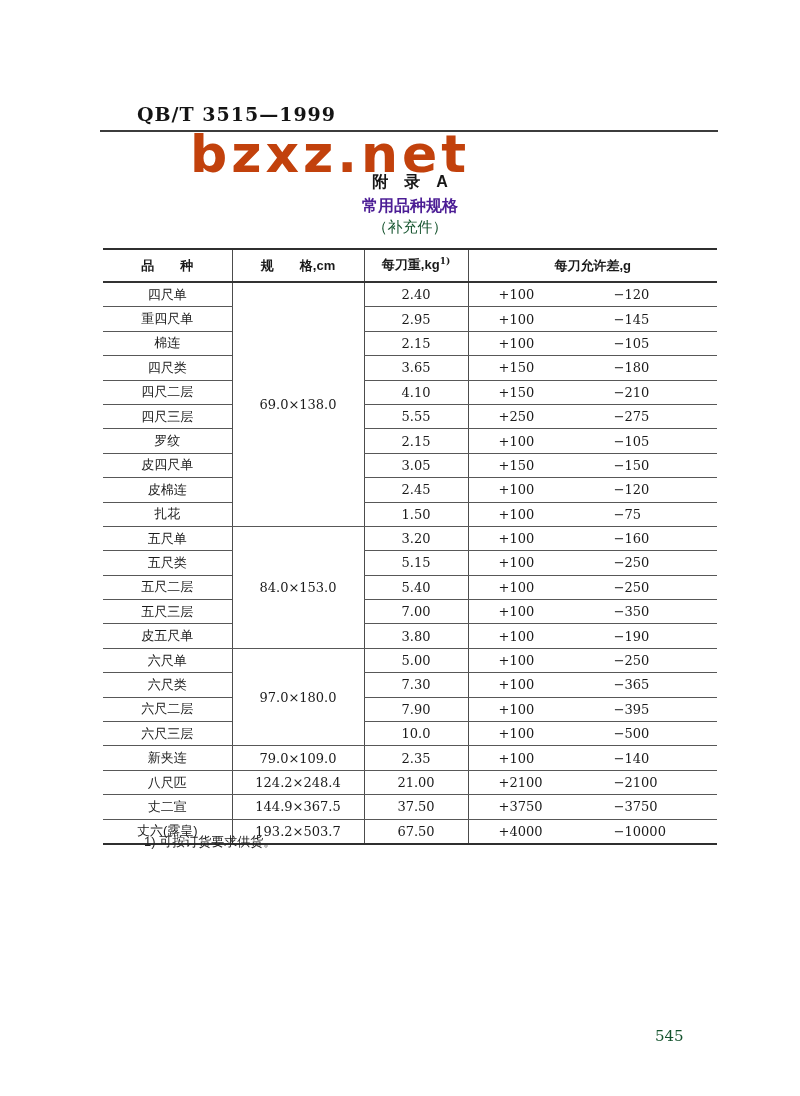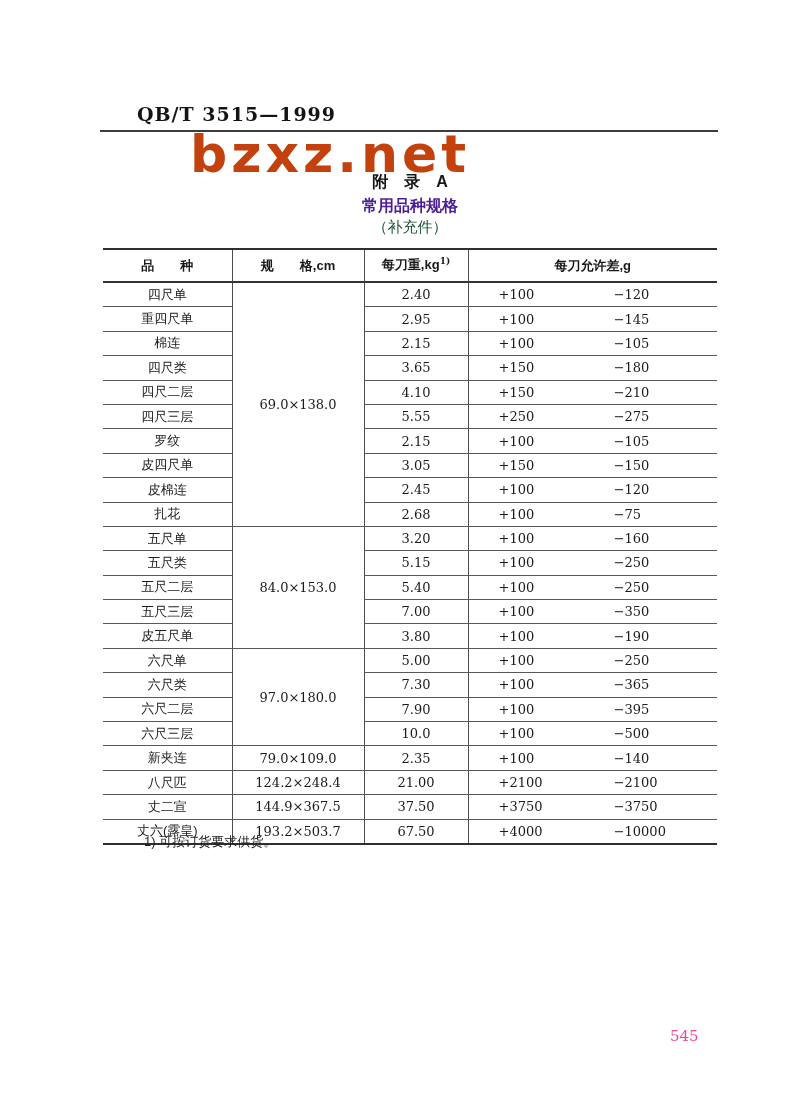--- a/index.html
+++ b/index.html
@@ -58,22 +58,22 @@
     font-family:"DejaVu Serif","Liberation Serif",serif;font-size:13px;
   }
   td.c4 .minus{
     flex:1;box-sizing:border-box;padding-left:6px;text-align:left;
     font-family:"DejaVu Serif","Liberation Serif",serif;font-size:13px;
   }
   .footnote{
     position:absolute;top:833px;left:144px;font-size:13px;color:#1f1f1f;
   }
   .pagenum{
-    position:absolute;top:1027px;left:670px;
-    font-family:"DejaVu Serif","Liberation Serif",serif;font-size:15px;color:#ec4899;
+    position:absolute;top:1027px;left:655px;
+    font-family:"DejaVu Serif","Liberation Serif",serif;font-size:15px;color:#14532d;
   }
 </style>
 </head>
 <body>
 
 <div class="page">
 
   <div class="watermark">bzxz.net</div>
 
   <div class="docnum">QB/T 3515—1999</div>
@@ -187,21 +187,21 @@
           <td class="c3">2.45</td>
           <td class="c4">
             <div class="tolwrap">
               <span class="plus">+100</span>
               <span class="minus">−120</span>
             </div>
           </td>
         </tr>
         <tr>
           <td class="c1">扎花</td>
-          <td class="c3">2.68</td>
+          <td class="c3">1.50</td>
           <td class="c4">
             <div class="tolwrap">
               <span class="plus">+100</span>
               <span class="minus">−75</span>
             </div>
           </td>
         </tr>
         <tr>
           <td class="c1">五尺单</td>
           <td class="c2" rowspan="5">84.0×153.0</td>

